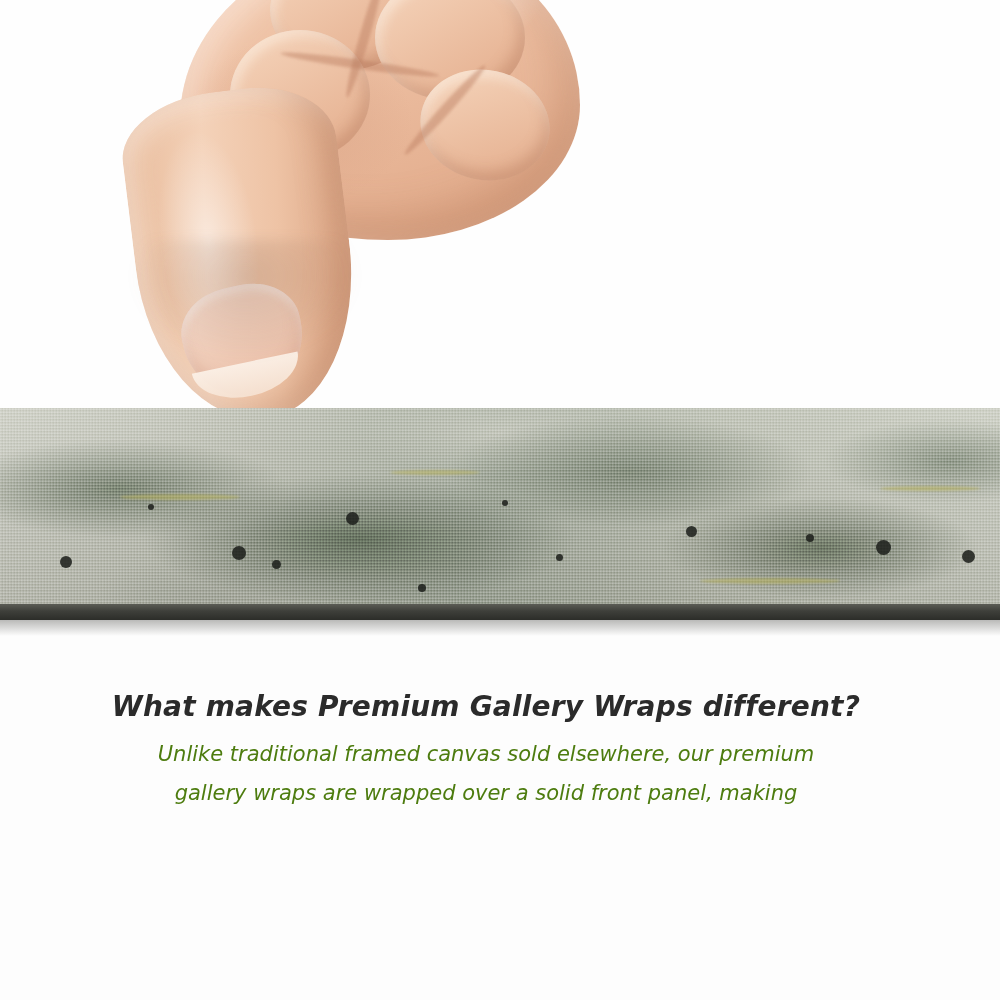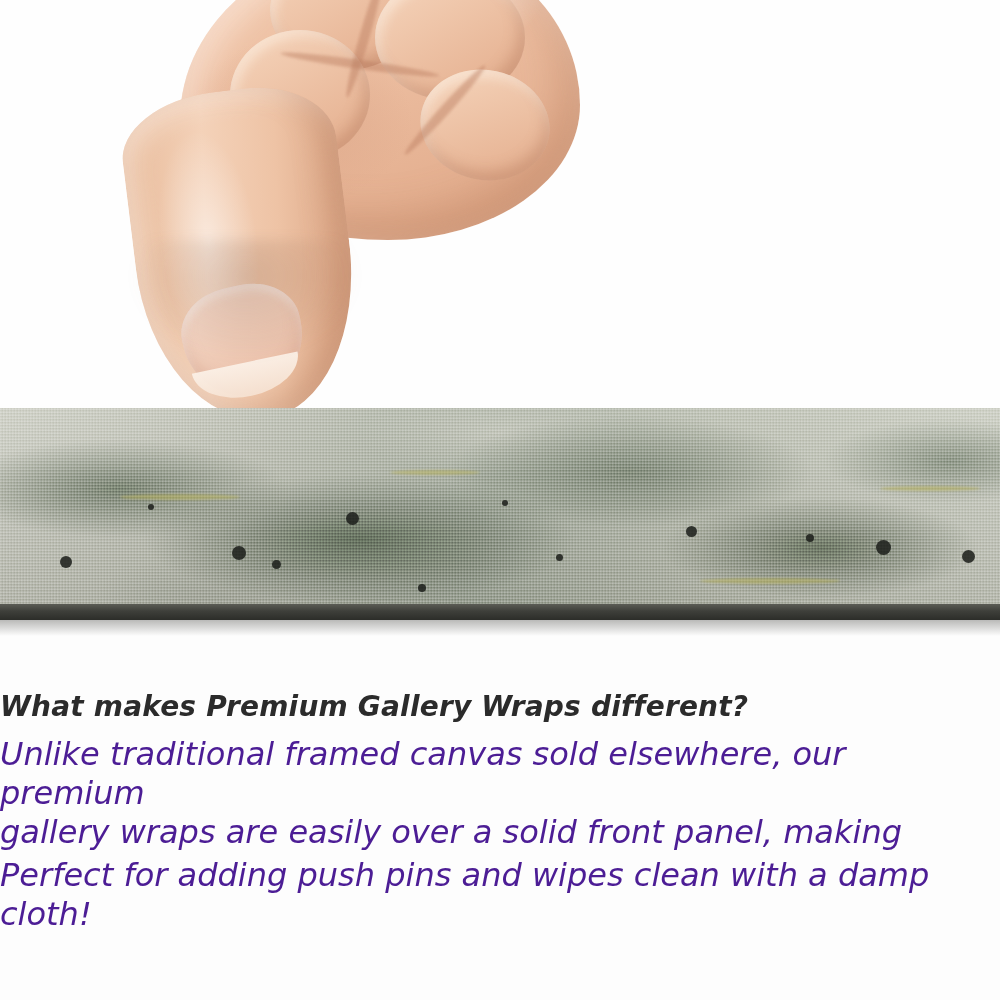--- a/index.html
+++ b/index.html
@@ -183,36 +183,36 @@
     height: 16px;
     background: linear-gradient(180deg, rgba(60,60,55,0.35), rgba(255,255,255,0));
   }
 
   
   .caption {
     position: absolute;
     left: 0;
     top: 690px;
     width: 972px;
-    text-align: left;
+    text-align: center;
     color: #2b2b2b;
     font-family: "DejaVu Sans", sans-serif;
     font-style: italic;
   }
   .caption .headline {
     font-size: 28px;
     font-weight: 700;
     letter-spacing: 0.2px;
     margin-bottom: 12px;
   }
   .caption .line {
-    font-size: 32px;
+    font-size: 21px;
     line-height: 39px;
     font-weight: 400;
-    color: #4c1d95;
+    color: #4d7c0f;
   }
   .caption .last-line {
     margin-top: 4px;
   }
 </style>
 </head>
 <body>
 
 <div class="page">
 
@@ -256,17 +256,16 @@
     <div class="yellow-streak" style="left:700px; top:170px; width:140px; height:6px;"></div>
     <div class="yellow-streak" style="left:880px; top:78px;  width:100px; height:5px;"></div>
 
     <div class="wrap-bottom-edge"></div>
   </div>
   <div class="wrap-shadow"></div>
 
   <div class="caption">
     <div class="headline">What makes Premium Gallery Wraps different?</div>
     <div class="line">Unlike traditional framed canvas sold elsewhere, our premium</div>
-    <div class="line">gallery wraps are easily over a solid front panel, making</div>
-    <div class="line last-line">Perfect for adding push pins and wipes clean with a damp cloth!</div>
+    <div class="line">gallery wraps are wrapped over a solid front panel, making</div>
   </div>
 
 </div>
 
 </body></html>

